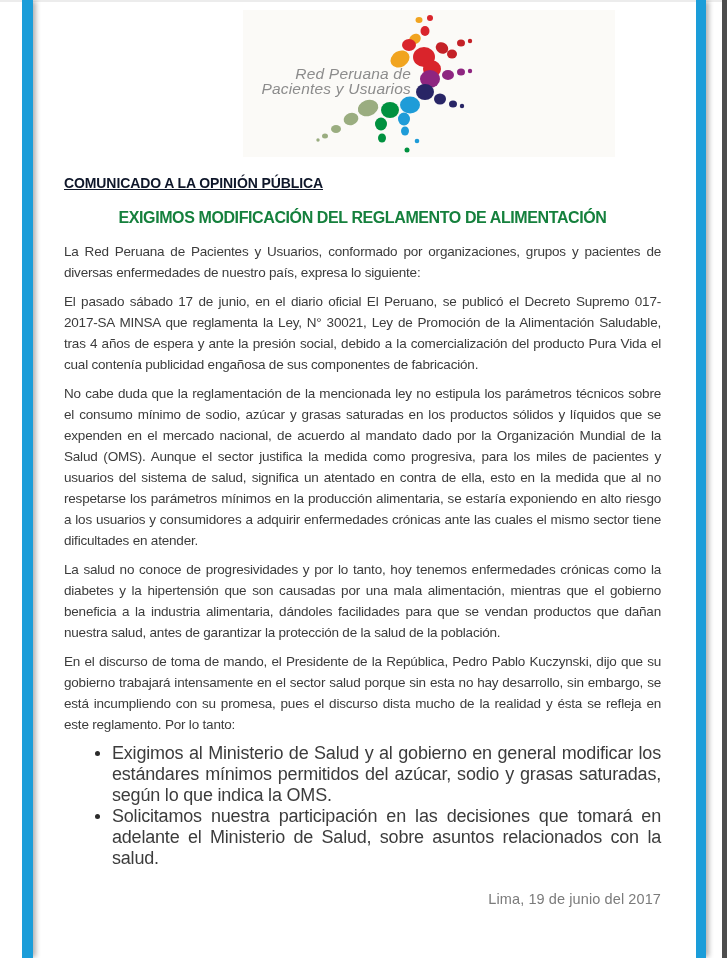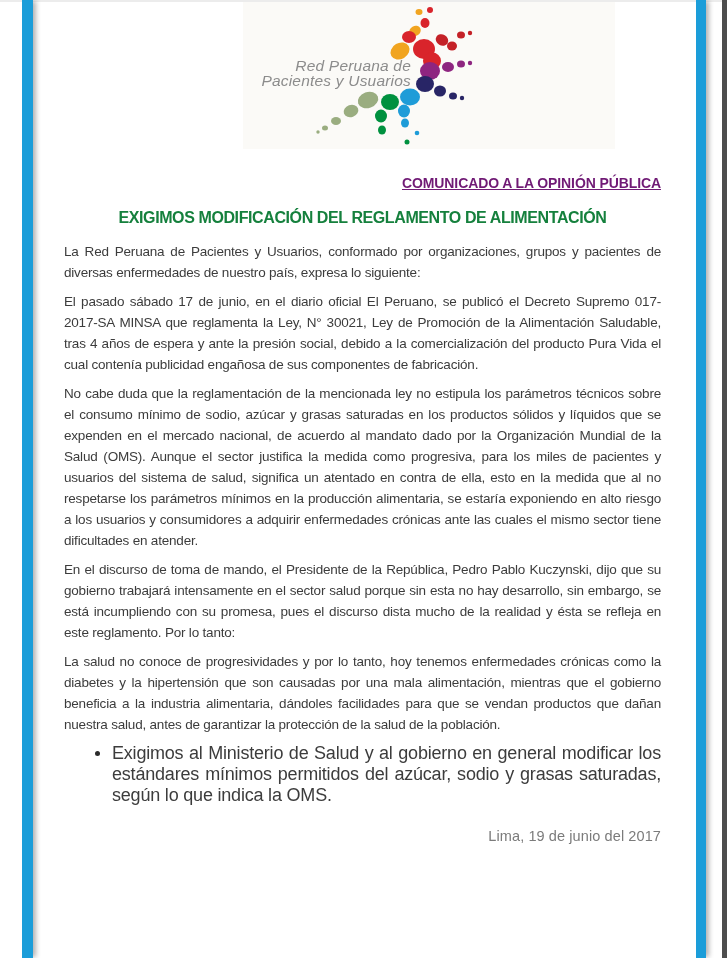--- a/index.html
+++ b/index.html
@@ -13,31 +13,31 @@
   .page{
     position:relative; width:727px; height:958px; background:#ffffff;
     overflow:hidden; font-family:"Liberation Sans", sans-serif;
   }
   .top-hairline{position:absolute;left:0;top:0;width:100%;height:2px;background:#ececec;}
   .accent-bar{position:absolute;top:0;height:100%;background:var(--accent-blue);
     box-shadow:4px 0 5px -1px rgba(0,0,0,0.30);}
   .accent-bar.left{left:22px;width:11px;}
   .accent-bar.right{left:696px;width:10px;}
   .page-edge{position:absolute;top:0;right:0;width:5px;height:100%;background:var(--page-edge-dark);}
-  .logo{position:absolute;left:243px;top:2px;width:372px;height:147px;background:#fbfaf7;}
+  .logo{position:absolute;left:243px;top:10px;width:372px;height:147px;background:#fbfaf7;}
   .logo-svg{position:absolute;left:0;top:0;}
   .logo-words{
     position:absolute;left:0;top:56px;width:168px;text-align:right;
     font-style:italic;font-size:15.5px;line-height:15px;color:var(--logo-text);
     letter-spacing:0.2px;white-space:nowrap;
   }
   .content{position:absolute;left:64px;top:176px;width:597px;color:var(--body-text);}
   .doc-title{
-    text-align:right;font-weight:bold;font-size:14px;letter-spacing:-0.1px;
-    color:#701a75;text-decoration:underline;line-height:15px;margin:0 0 13px 0;
+    text-align:left;font-weight:bold;font-size:14px;letter-spacing:-0.1px;
+    color:#0f172a;text-decoration:underline;line-height:15px;margin:0 0 13px 0;
   }
   .doc-heading{
     text-align:center;font-weight:bold;font-size:16px;letter-spacing:-0.4px;
     color:#15803d;line-height:27px;margin:0 0 10px 0;
   }
   .doc-heading div{white-space:nowrap;}
   .para{
     text-align:justify;font-size:13.5px;letter-spacing:-0.2px;line-height:21px;
     margin:0 0 8px 0;
   }
@@ -118,25 +118,29 @@
   <div class="content">
     <div class="doc-title">COMUNICADO A LA OPINIÓN PÚBLICA</div>
 
     <div class="doc-heading">
       <div>EXIGIMOS MODIFICACIÓN DEL REGLAMENTO DE ALIMENTACIÓN</div>
     </div>
 
     <p class="para first">La Red Peruana de Pacientes y Usuarios, conformado por organizaciones, grupos y pacientes de diversas enfermedades de nuestro país, expresa lo siguiente:</p>
     <p class="para">El pasado sábado 17 de junio, en el diario oficial El Peruano, se publicó el Decreto Supremo 017-2017-SA MINSA que reglamenta la Ley, N° 30021, Ley de Promoción de la Alimentación Saludable, tras 4 años de espera y ante la presión social, debido a la comercialización del producto Pura Vida el cual contenía publicidad engañosa de sus componentes de fabricación.</p>
     <p class="para">No cabe duda que la reglamentación de la mencionada ley no estipula los parámetros técnicos sobre el consumo mínimo de sodio, azúcar y grasas saturadas en los productos sólidos y líquidos que se expenden en el mercado nacional, de acuerdo al mandato dado por la Organización Mundial de la Salud (OMS). Aunque el sector justifica la medida como progresiva, para los miles de pacientes y usuarios del sistema de salud, significa un atentado en contra de ella, esto en la medida que al no respetarse los parámetros mínimos en la producción alimentaria, se estaría exponiendo en alto riesgo a los usuarios y consumidores a adquirir enfermedades crónicas ante las cuales el mismo sector tiene dificultades en atender.</p>
+    <p class="para">La salud no conoce de progresividades y por lo tanto, hoy tenemos enfermedades crónicas como la diabetes y la hipertensión que son causadas por una mala alimentación, mientras que el gobierno beneficia a la industria alimentaria, dándoles facilidades para que se vendan productos que dañan nuestra salud, antes de garantizar la protección de la salud de la población.</p>
     <p class="para">En el discurso de toma de mando, el Presidente de la República, Pedro Pablo Kuczynski, dijo que su gobierno trabajará intensamente en el sector salud porque sin esta no hay desarrollo, sin embargo, se está incumpliendo con su promesa, pues el discurso dista mucho de la realidad y ésta se refleja en este reglamento.  Por lo tanto:</p>
-    <p class="para">La salud no conoce de progresividades y por lo tanto, hoy tenemos enfermedades crónicas como la diabetes y la hipertensión que son causadas por una mala alimentación, mientras que el gobierno beneficia a la industria alimentaria, dándoles facilidades para que se vendan productos que dañan nuestra salud, antes de garantizar la protección de la salud de la población.</p>
 
     <ul class="bullet-list">
       <li>
         <span class="bullet-dot"></span>
         <span>Exigimos al Ministerio de Salud y al gobierno en general modificar los estándares mínimos permitidos del azúcar, sodio y grasas saturadas, según lo que indica la OMS.</span>
+      </li>
+      <li>
+        <span class="bullet-dot"></span>
+        <span>Solicitamos nuestra participación en las decisiones que tomará en adelante el Ministerio de Salud, sobre asuntos relacionados con la salud.</span>
       </li>
     </ul>
 
     <div class="date-line">Lima, 19 de junio del 2017</div>
   </div>
 </div>
 
 </body></html>

